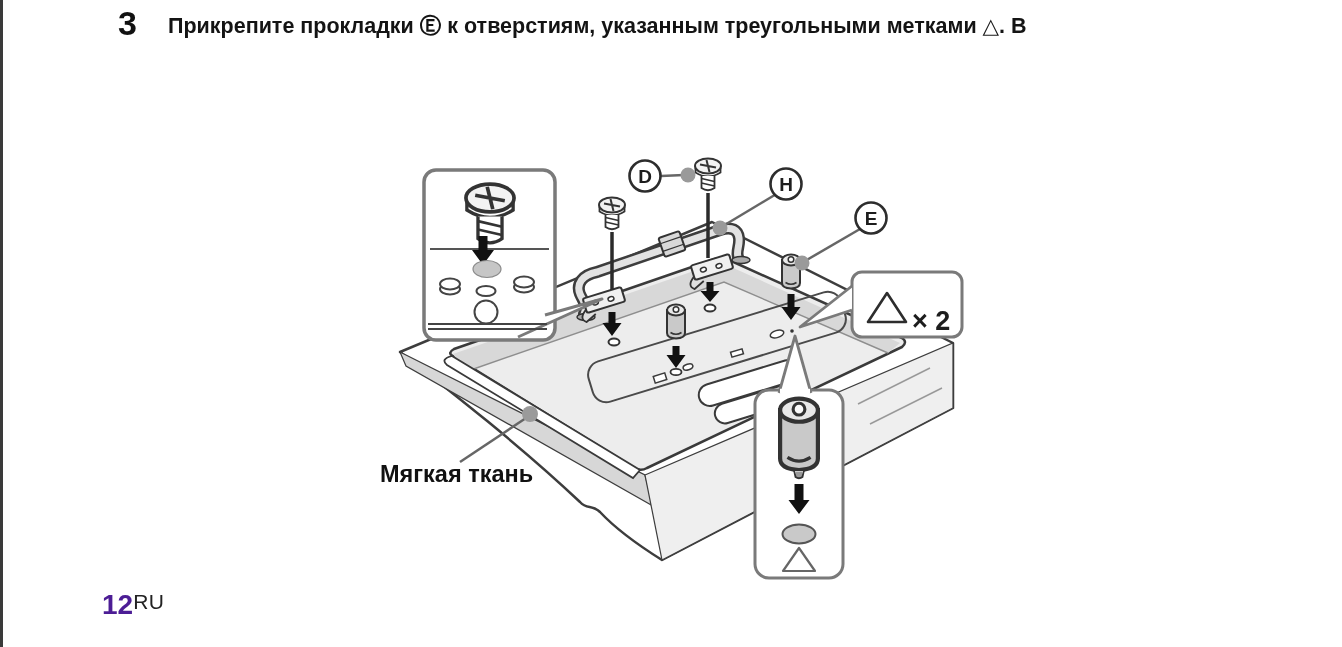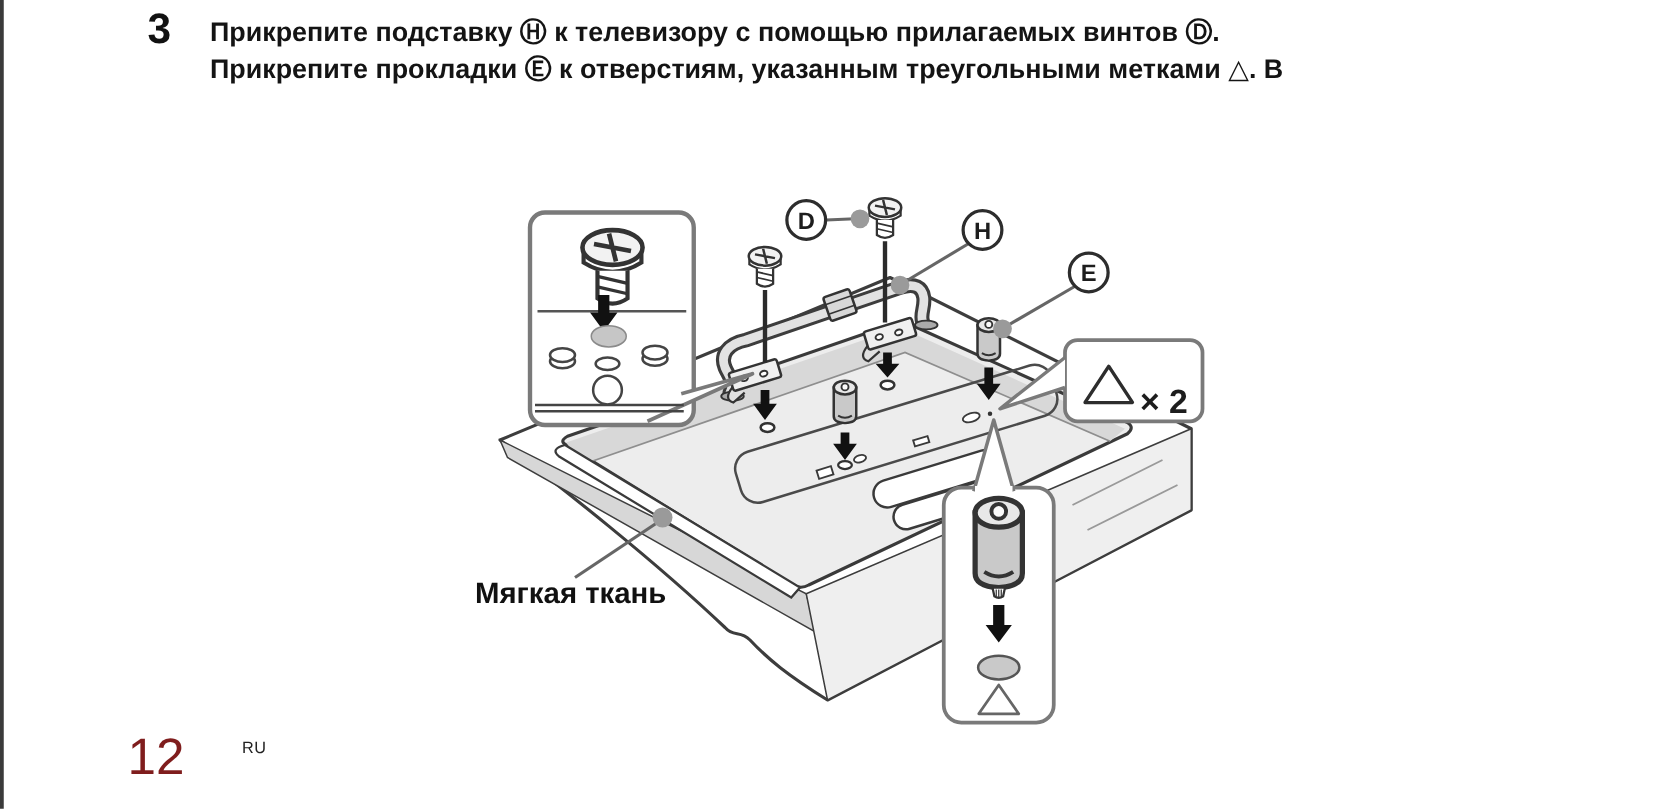--- a/index.html
+++ b/index.html
@@ -14,33 +14,32 @@
   }
   .step-text{
     position:absolute;left:168px;top:12px;width:1010px;
     font-size:21.5px;font-weight:700;line-height:29px;color:#141414;
   }
   .step-text div{white-space:nowrap;}
   .diagram-wrap{position:absolute;left:370px;top:150px;width:700px;height:460px;}
   .footer{
     position:absolute;left:102px;top:589px;display:flex;align-items:flex-start;
   }
-  .footer .num{font-size:41px;font-weight:400;color:#7f1d1d;line-height:32px;}
-  .footer .lang{font-size:13px;font-weight:400;color:#222;margin-top:1px;letter-spacing:.5px;margin-left:46px;}
+  .footer .num{font-size:28px;font-weight:700;color:#4c1d95;line-height:32px;}
+  .footer .lang{font-size:21px;font-weight:400;color:#222;margin-top:1px;letter-spacing:.5px;}
   svg text.lbl{font-family:"Liberation Sans","DejaVu Sans",sans-serif;font-weight:700;fill:#1d1d1d;}
 </style>
 </head>
 <body>
 
 <div class="left-edge"></div>
 
 <div class="step-number">3</div>
 
 <div class="step-text">
-  <div>Прикрепите подставку Ⓗ к телевизору с помощью прилагаемых винтов Ⓓ.</div>
   <div>Прикрепите прокладки Ⓔ к отверстиям, указанным треугольными метками △. В</div>
 </div>
 
 <div class="diagram-wrap">
 <svg width="700" height="460" viewBox="0 0 700 460" xmlns="http://www.w3.org/2000/svg">
   <defs>
     <g id="screw">
       <path d="M-12.5,2 L-12.5,6.5 Q0,14.5 12.5,6.5 L12.5,2" fill="#ffffff" stroke="#333" stroke-width="1.8"></path>
       <path d="M-6.5,10 L-6.5,22 Q0,26.5 6.5,22 L6.5,10" fill="#ffffff" stroke="#333" stroke-width="1.8"></path>
       <path d="M-6.5,12.5 L6.5,15.5 M-6.5,17 L6.5,20" stroke="#333" stroke-width="1.4" fill="none"></path>

